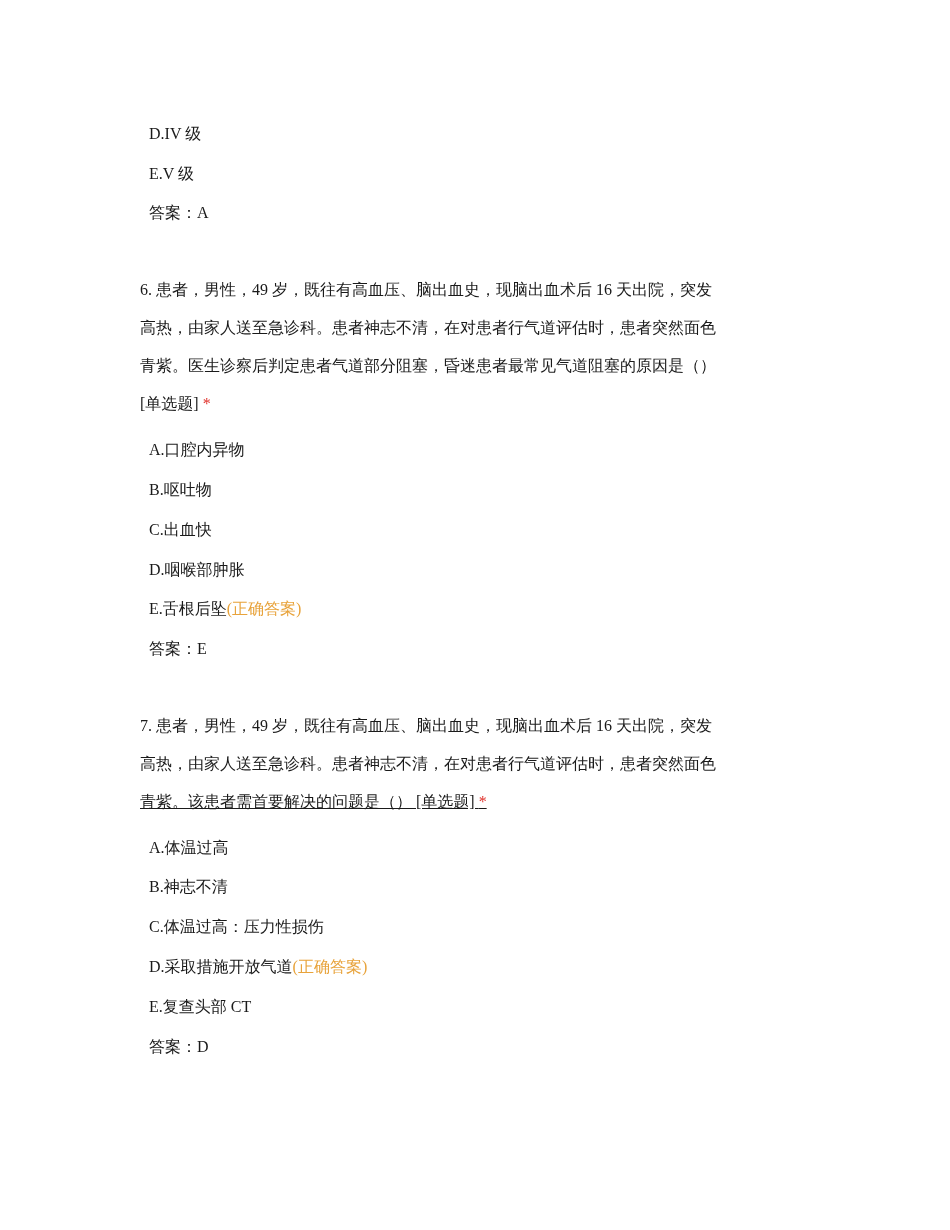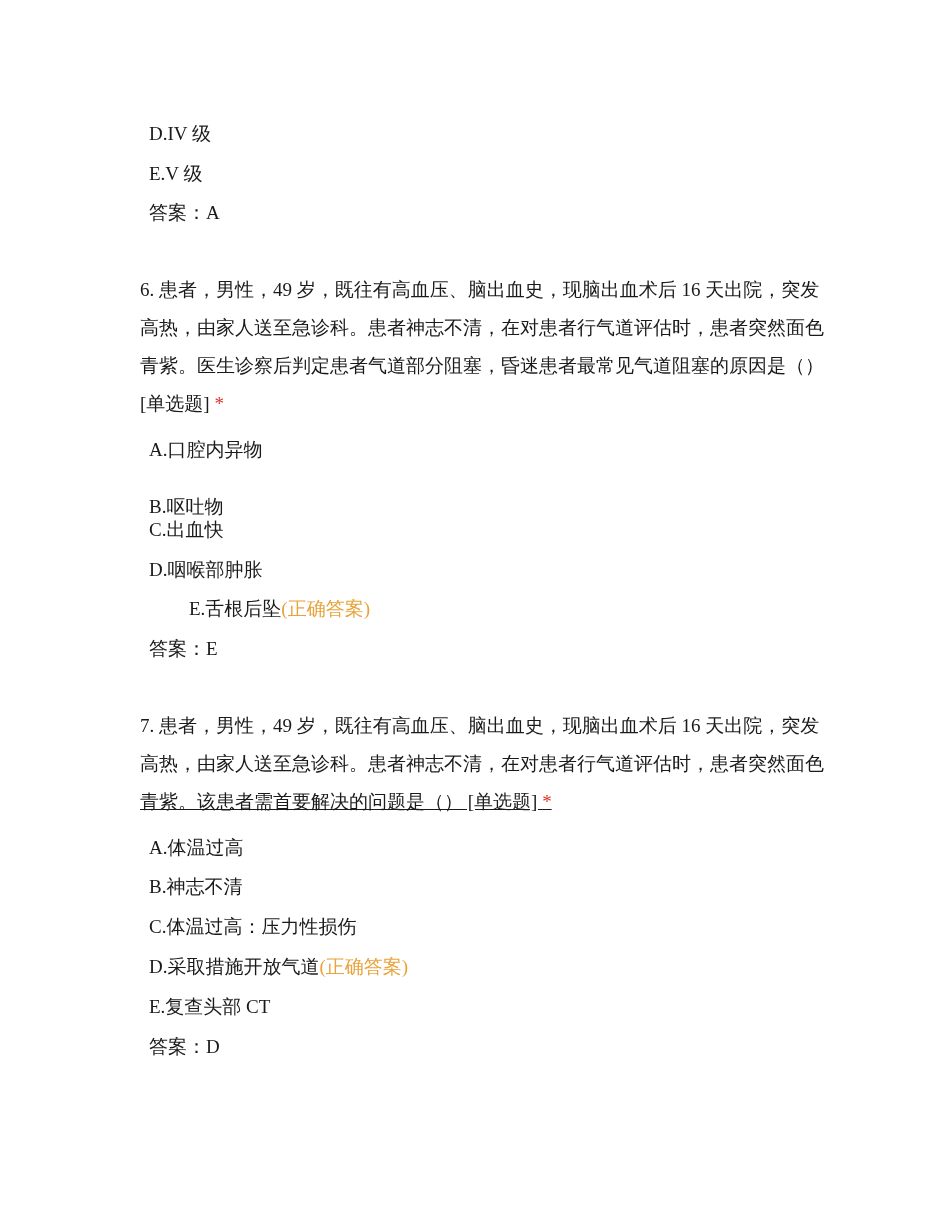--- a/index.html
+++ b/index.html
@@ -20,21 +20,21 @@
       position: absolute;
       left: 0;
       top: 0;
       width: 950px;
       height: 1230px;
     }
     .line {
       position: absolute;
       white-space: nowrap;
       line-height: 22px;
-      font-size: 19px;
+      font-size: 16px;
     }
     .opt { left: 149px; }
     .q { left: 140px; }
     .correct {
       color: #e8a33b;
     }
     .star {
       color: #e0302a;
     }
   </style>
@@ -63,30 +63,30 @@
     <div class="line q" style="top:355px;font-family:Liberation Serif, serif;">
       <span>青紫。医生诊察后判定患者气道部分阻塞，昏迷患者最常见气道阻塞的原因是（）</span>
     </div>
     <div class="line q" style="top:393px;">
       <span>[单选题] </span><span class="star">*</span>
     </div>
 
     <div class="line opt" style="top:439px;">
       <span>A.口腔内异物</span>
     </div>
-    <div class="line opt" style="top:496px;">
+    <div class="line opt" style="top:479px;">
       <span>B.呕吐物</span>
     </div>
     <div class="line opt" style="top:519px;">
       <span>C.出血快</span>
     </div>
     <div class="line opt" style="top:559px;">
       <span>D.咽喉部肿胀</span>
     </div>
-    <div class="line opt" style="top:598px;margin-left:40px;">
+    <div class="line opt" style="top:598px;">
       <span>E.舌根后坠</span><span class="correct">(正确答案)</span>
     </div>
     <div class="line opt" style="top:638px;">
       <span>答案：E</span>
     </div>
   </div>
 
   <div>
     <div class="line q" style="top:715px;">
       <span>7. 患者，男性，49 岁，既往有高血压、脑出血史，现脑出血术后 16 天出院，突发</span>

